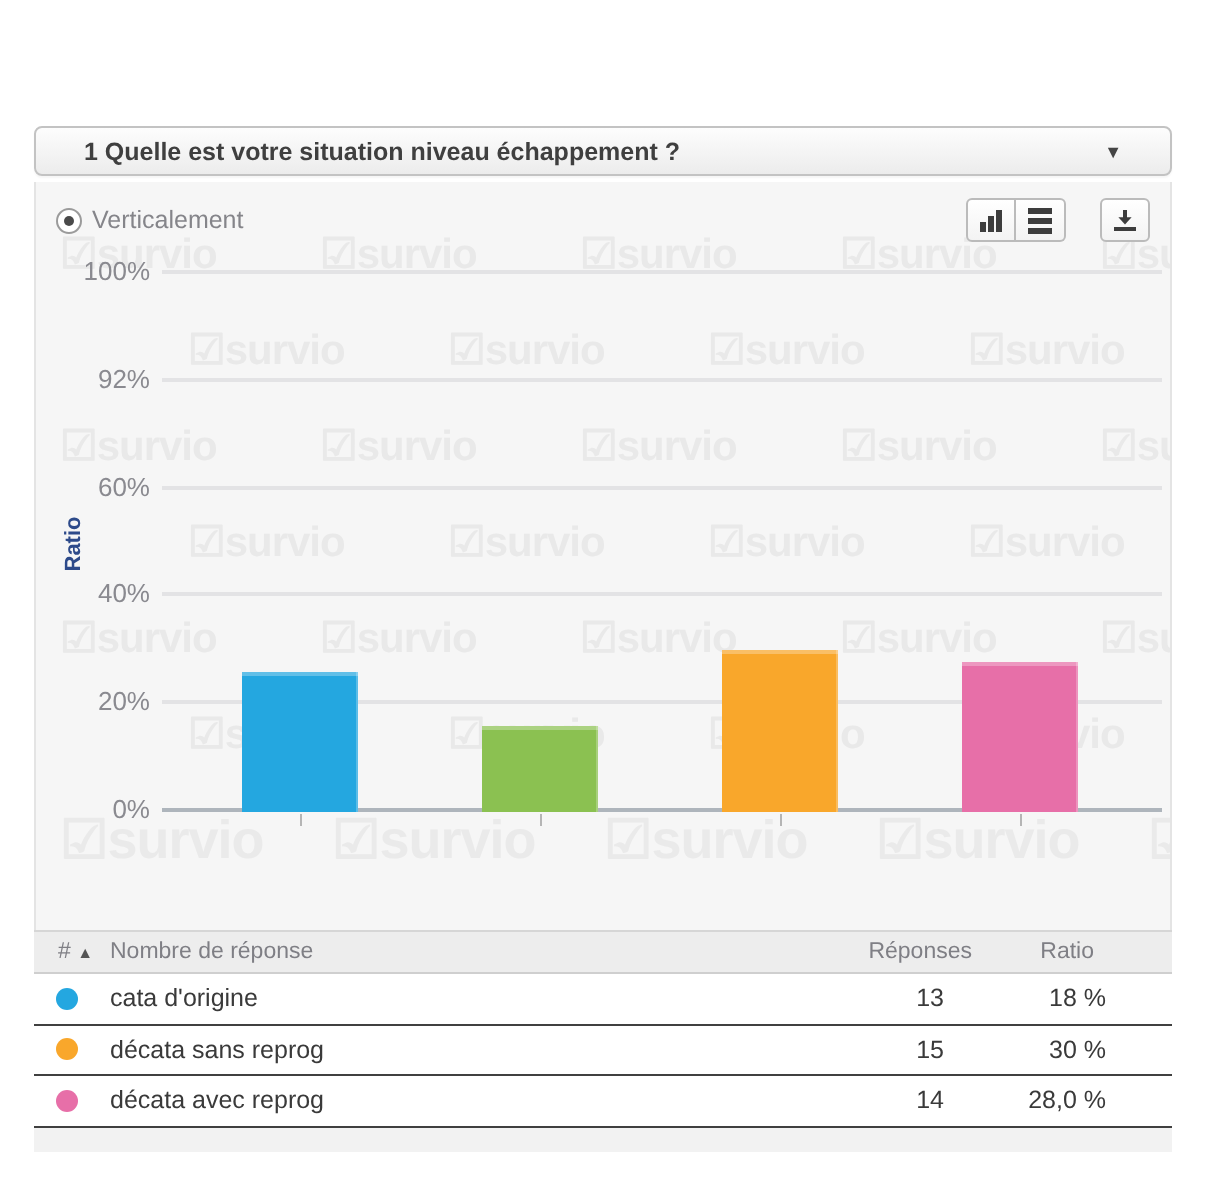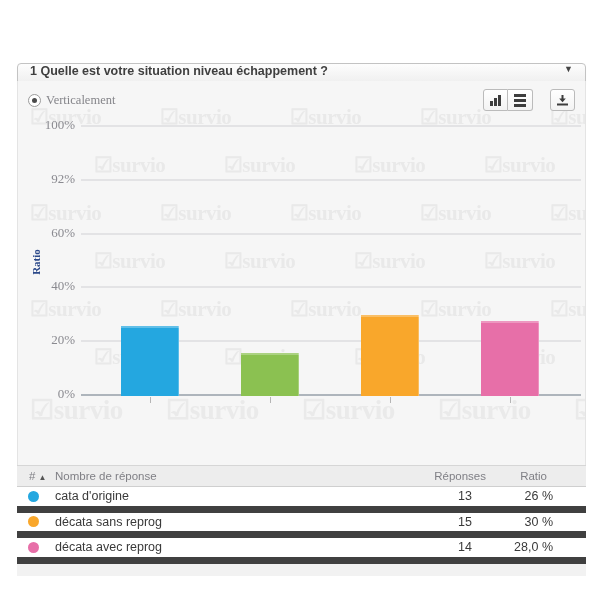--- a/index.html
+++ b/index.html
@@ -7,26 +7,26 @@
   .page { position:relative; width:603px; height:601px; background:#fff; overflow:hidden; }
 
   
   .summary { position:absolute; top:24px; left:0; width:100%; display:flex; justify-content:center; align-items:center; gap:8px; font-size:15px; color:#76767c; }
   .badge { display:inline-block; min-width:22px; text-align:center; padding:3px 7px; border-radius:3px; color:#fff; font-weight:bold; font-size:14px; }
   .badge.green { background:#3e9648; }
   .badge.orange { background:#f59d1e; }
   .spacer { width:30px; }
 
   
-  .qbar { position:absolute; left:17px; top:63px; width:569px; height:25px; border:1px solid #c3c3c3; border-radius:4px; background:linear-gradient(#fdfdfd,#ececec); display:flex; padding:0 12px; cursor:pointer; box-shadow:0 1px 1px rgba(0,0,0,.04); }
+  .qbar { position:absolute; left:17px; top:63px; width:569px; height:25px; border:1px solid #c3c3c3; border-radius:4px; background:linear-gradient(#fdfdfd,#ececec); display:flex; align-items:center; padding:0 24px; cursor:pointer; box-shadow:0 1px 1px rgba(0,0,0,.04); }
   .qbar .qlabel { font-size:12.5px; font-weight:bold; color:#3f3f3f; }
   .qbar .caret { margin-left:auto; font-size:9px; color:#444; }
 
   
-  .card { position:absolute; left:17px; top:81px; width:569px; height:416px; background:#f6f6f6; border:1px solid #e4e4e4; border-top:none; overflow:hidden;font-family:Liberation Serif, serif; }
+  .card { position:absolute; left:17px; top:91px; width:569px; height:416px; background:#f6f6f6; border:1px solid #e4e4e4; border-top:none; overflow:hidden; }
 
   .controls { position:absolute; top:7px; left:10px; right:10px; height:24px; z-index:3; display:flex; align-items:center; }
   .radio-opt { display:flex; align-items:center; margin-right:14px; cursor:pointer; }
   .radio { width:13px; height:13px; border:1px solid #9b9b9b; border-radius:50%; background:#fff; margin-right:5px; position:relative; }
   .radio.checked::after { content:""; position:absolute; left:3px; top:3px; width:5px; height:5px; border-radius:50%; background:#4a4a4a; }
   .radio-label { font-size:12.5px; color:#85858a; }
   .icon-btns { margin-left:auto; display:flex; align-items:center; }
   .ibtn { width:25px; height:22px; background:linear-gradient(#fff,#f3f3f3); border:1px solid #bbb; display:flex; align-items:center; justify-content:center; cursor:pointer; }
   .ibtn.first { border-radius:3px 0 0 3px; }
   .ibtn.second { border-radius:0 3px 3px 0; border-left:none; }
@@ -53,21 +53,21 @@
   .ylabel-rot { position:absolute; left:-44px; top:50%; transform:translateY(-50%) rotate(-90deg); transform-origin:center; font-size:11px; font-weight:bold; color:#2d4a8a; z-index:1; left:-58px; }
 
   
   .rtable { position:absolute; left:17px; top:465px; width:569px; }
   .thead { display:flex; align-items:center; height:22px; background:#ededed; border-top:1px solid #d6d6d6; border-bottom:1px solid #cfcfcf; font-size:11.5px; color:#7f7f85; }
   .th-idx { width:38px; padding-left:12px; cursor:pointer; }
   .th-idx .arrow { font-size:8px; color:#555; }
   .th-choice { flex:1; cursor:pointer; }
   .th-resp { width:100px; text-align:right; padding-right:0px; cursor:pointer; }
   .th-ratio { width:100px; text-align:right; padding-right:39px; margin-right:0; cursor:pointer; }
-  .trow { display:flex; align-items:center; height:25.5px; background:#fff; border-bottom:7px solid #404040; font-size:12.5px; color:#3a3a3a; }
+  .trow { display:flex; align-items:center; height:25.5px; background:#fff; border-bottom:1px solid #404040; font-size:12.5px; color:#3a3a3a; }
   .td-dot { width:38px; padding-left:11px; display:flex; align-items:center; }
   .dot { width:11px; height:11px; border-radius:50%; }
   .td-choice { flex:1; }
   .td-resp { width:100px; text-align:right; padding-right:14px; }
   .td-ratio { width:100px; text-align:right; padding-right:33px; }
   .tfoot { height:12px; background:#f2f2f2; }
 </style>
 </head>
 <body>
 
@@ -157,21 +157,21 @@
       <span class="th-resp">Réponses</span>
       <span class="th-ratio">Ratio</span>
     </div>
 
     <div class="trow">
       <span class="td-dot">
           <span class="dot" style="background: rgb(36, 167, 224);"></span>
         </span>
       <span class="td-choice">cata d'origine</span>
       <span class="td-resp">13</span>
-      <span class="td-ratio">26 %</span>
+      <span class="td-ratio">18 %</span>
     </div>
     <div class="trow">
       <span class="td-dot">
           <span class="dot" style="background: rgb(249, 167, 43);"></span>
         </span>
       <span class="td-choice">décata sans reprog</span>
       <span class="td-resp">15</span>
       <span class="td-ratio">30 %</span>
     </div>
     <div class="trow">

